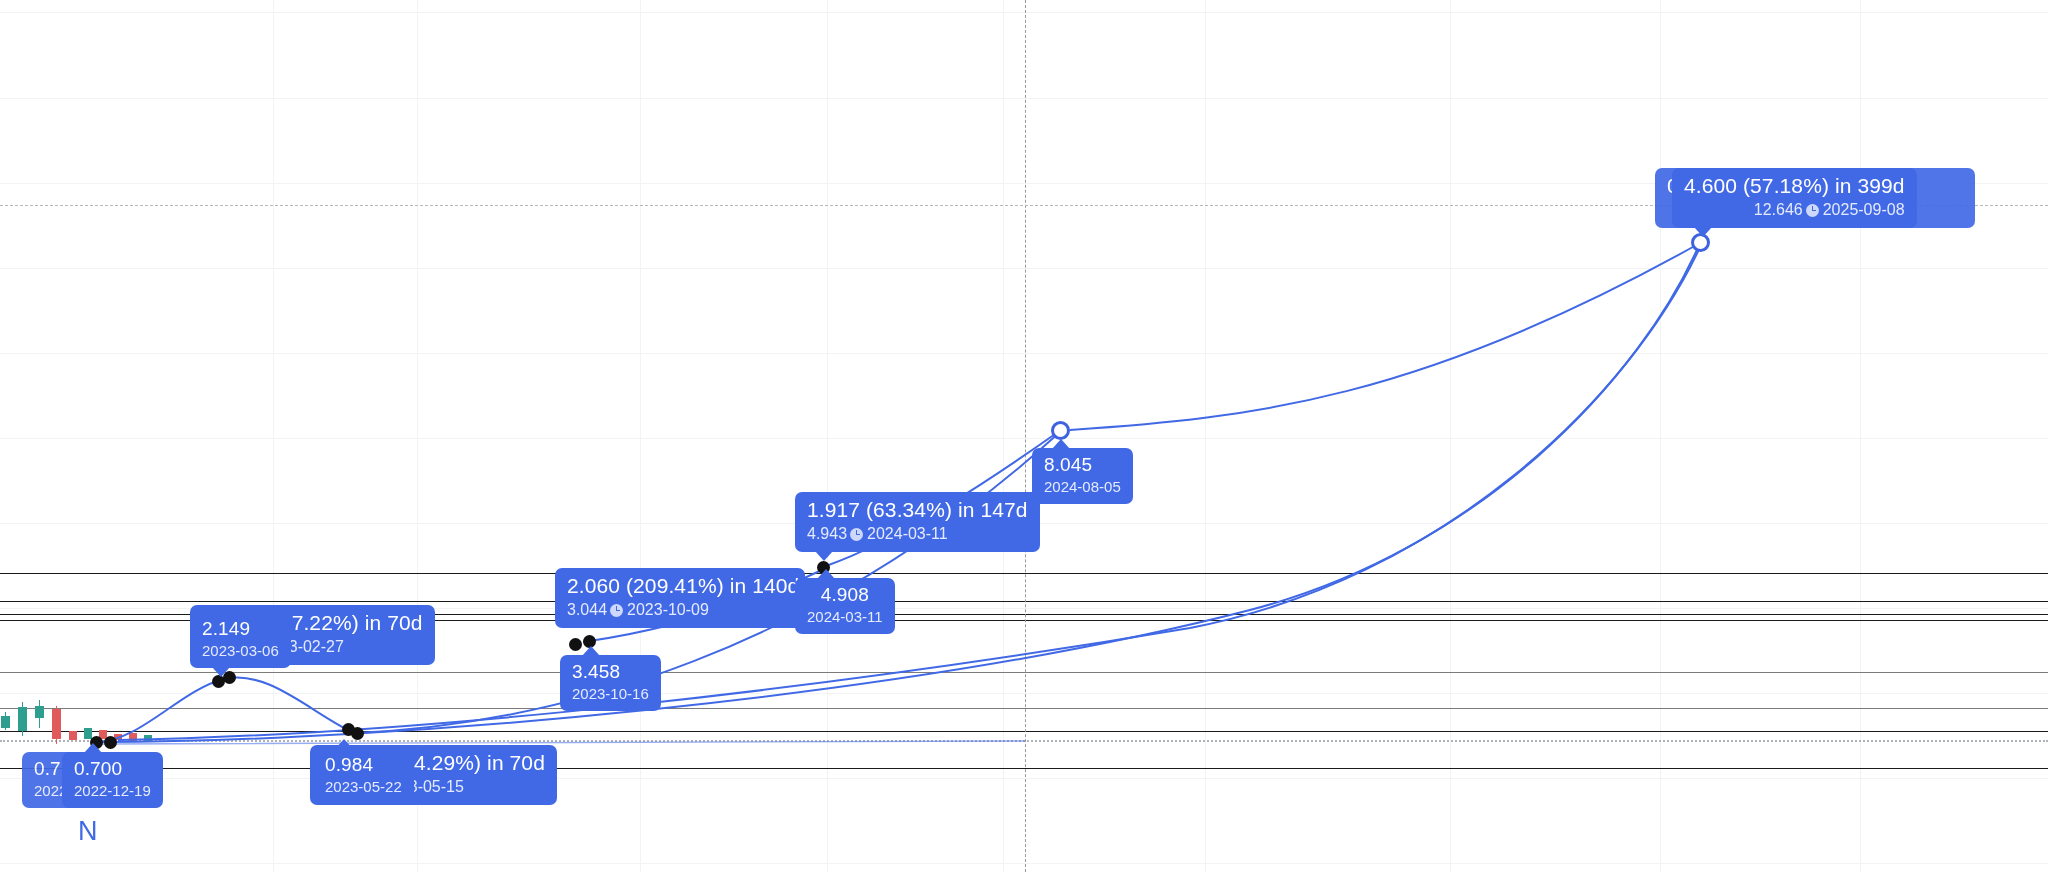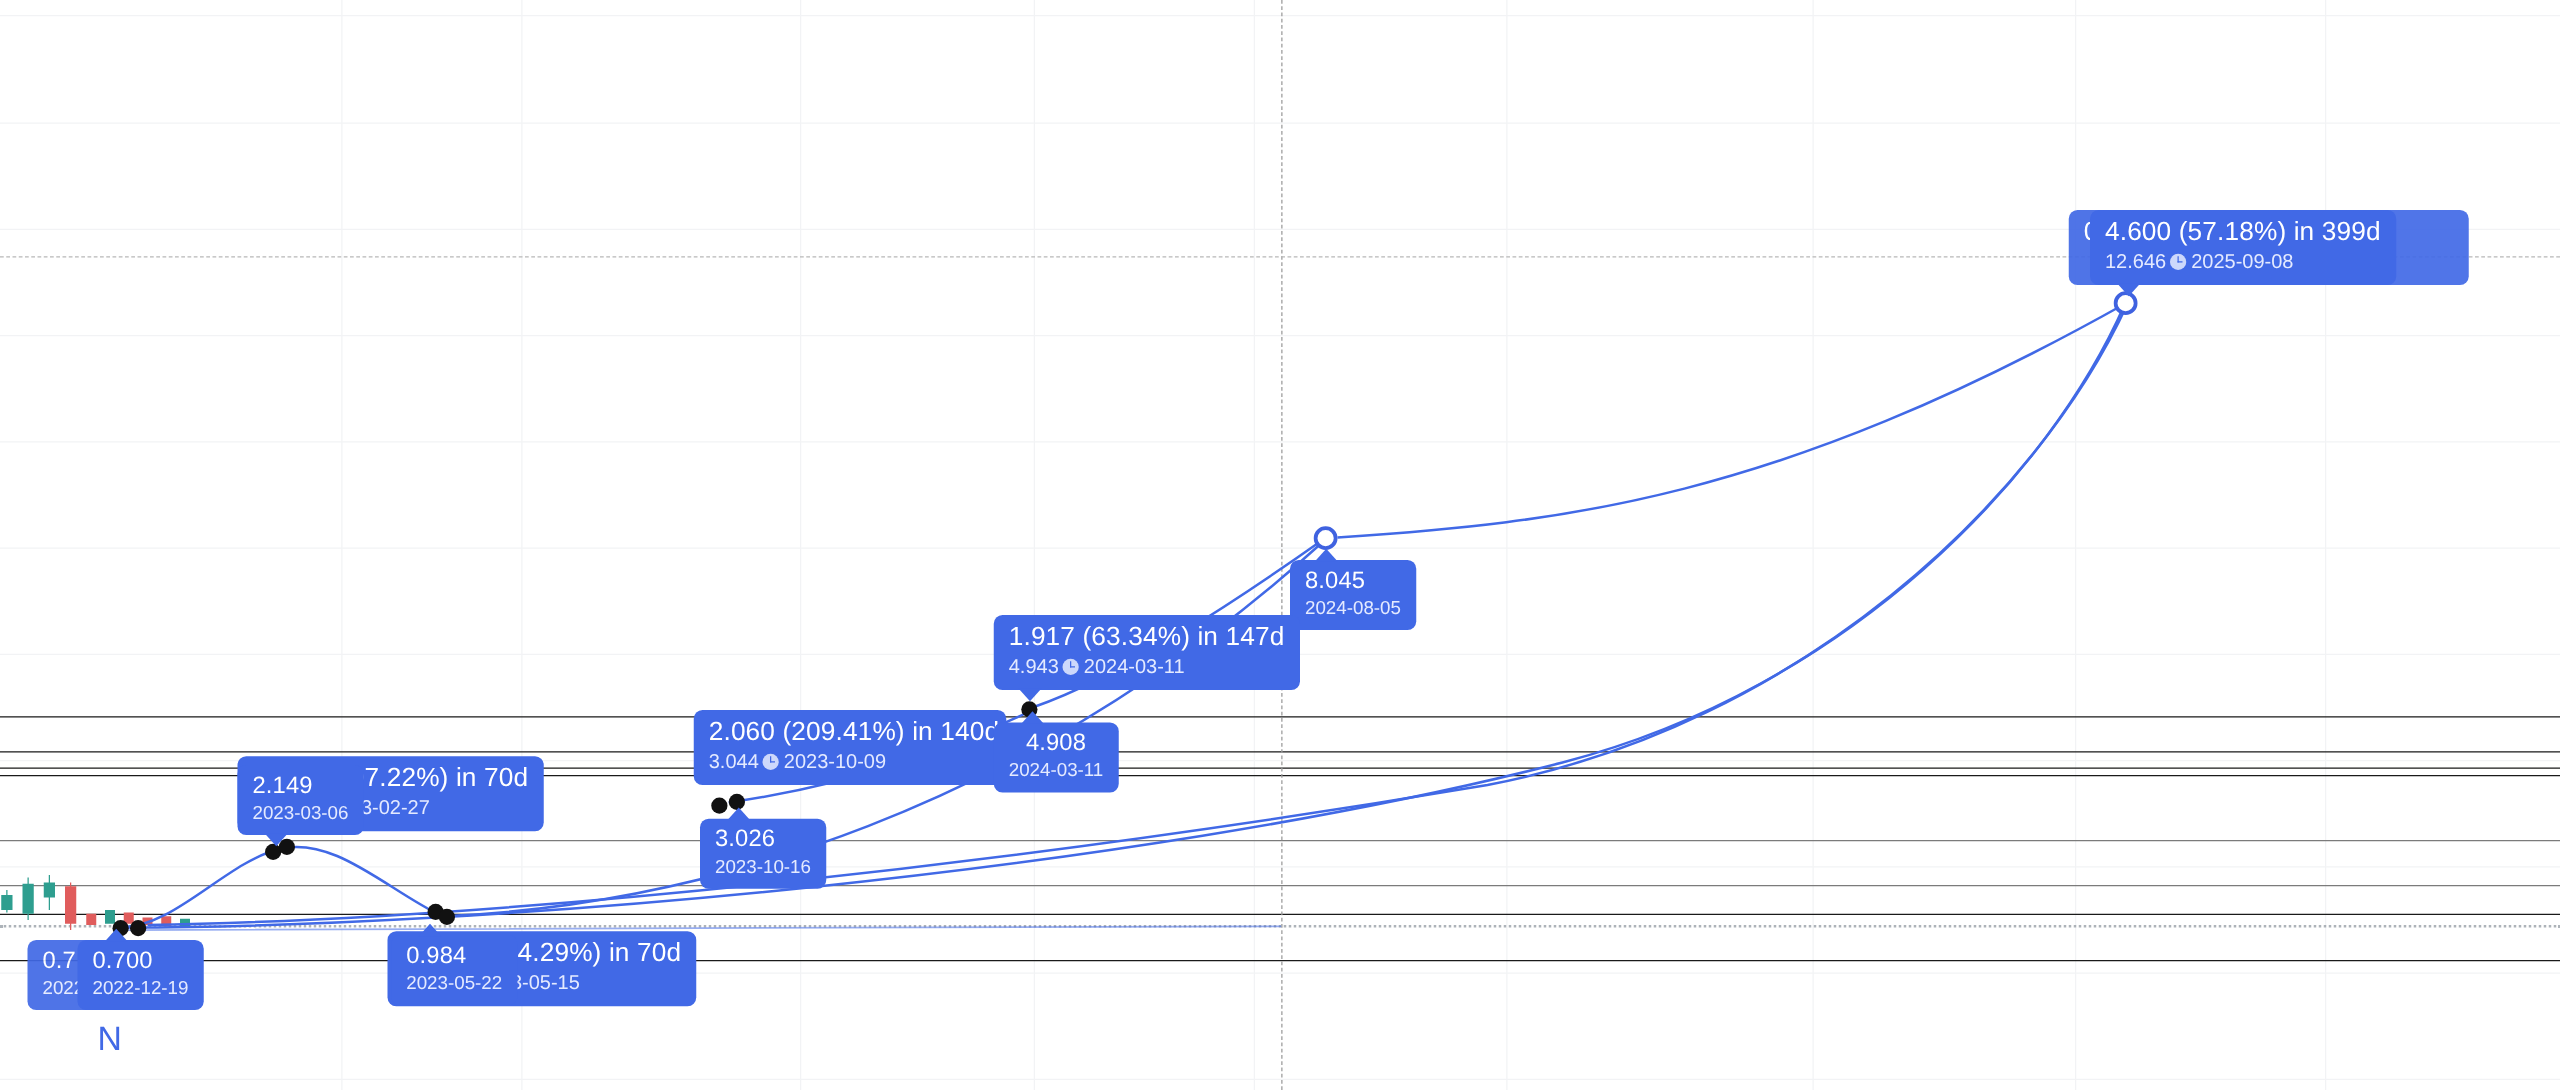--- a/index.html
+++ b/index.html
@@ -291,21 +291,21 @@
     <div class="dot" style="left:823px; top:567px;"></div>
     <div class="ring" style="left:1060px; top:430px;"></div>
     <div class="ring" style="left:1700px; top:242px;"></div>
   </div>
 
   <div class="tip dim" style="left:1655px; top:168px; width:320px; z-index:4;">
     <div class="l1">001d</div>
     <div class="l2">&nbsp;</div>
   </div>
 
-  <div class="tip" style="left:1672px; top:168px; z-index:6;">
+  <div class="tip" style="left:1672px; top:168px; z-index:6;text-align:right;">
     <div class="l1">4.600 (57.18%) in 399d</div>
     <div class="l2">
       <span>12.646</span><span class="clock"></span><span>2025-09-08</span>
     </div>
     <div class="tail-down" style="left:22px;"></div>
   </div>
 
 
   <div class="tip small" style="left:1032px; top:448px; z-index:6;">
     <div class="l1">8.045</div>
@@ -329,21 +329,21 @@
 
   <div class="tip" style="left:545px; top:568px; width:250px; overflow:hidden; z-index:6;margin-left:10px;">
     <div class="l1">2.060 (209.41%) in 140d</div>
     <div class="l2">
       <span>3.044</span><span class="clock"></span><span>2023-10-09</span>
     </div>
     <div class="tail-down" style="left:20px;"></div>
   </div>
 
   <div class="tip small" style="left:560px; top:655px; z-index:7;">
-    <div class="l1">3.026</div>
+    <div class="l1">3.458</div>
     <div class="l2">2023-10-16</div>
     <div class="tail-up" style="left:22px;"></div>
   </div>
 
   <div class="tip" style="left:190px; top:605px; z-index:5;">
     <div class="l1">1.450 (207.22%) in 70d</div>
     <div class="l2">
       <span>1.423</span><span class="clock"></span><span>2023-02-27</span>
     </div>
   </div>

